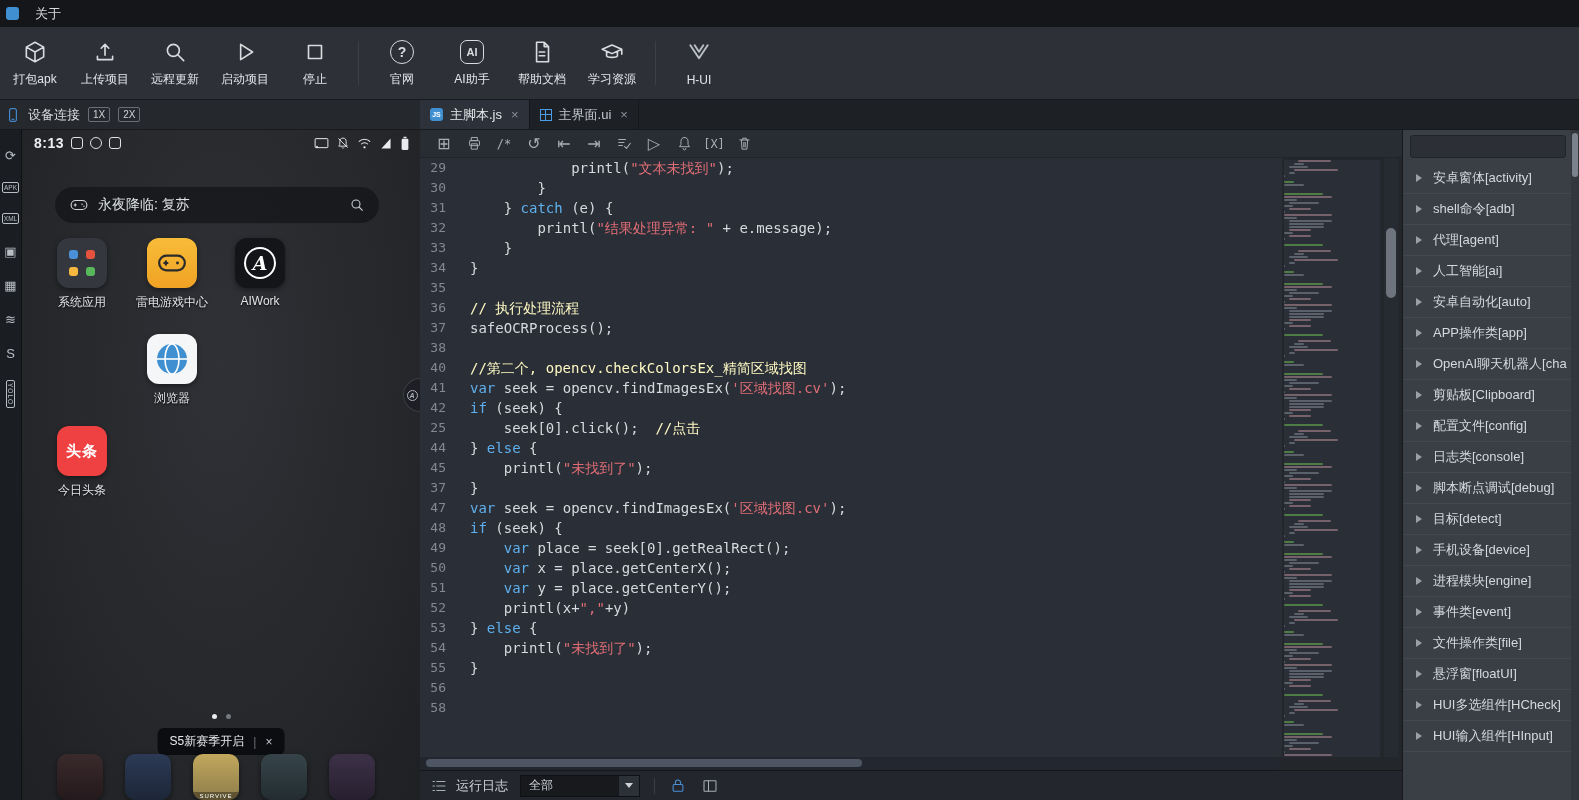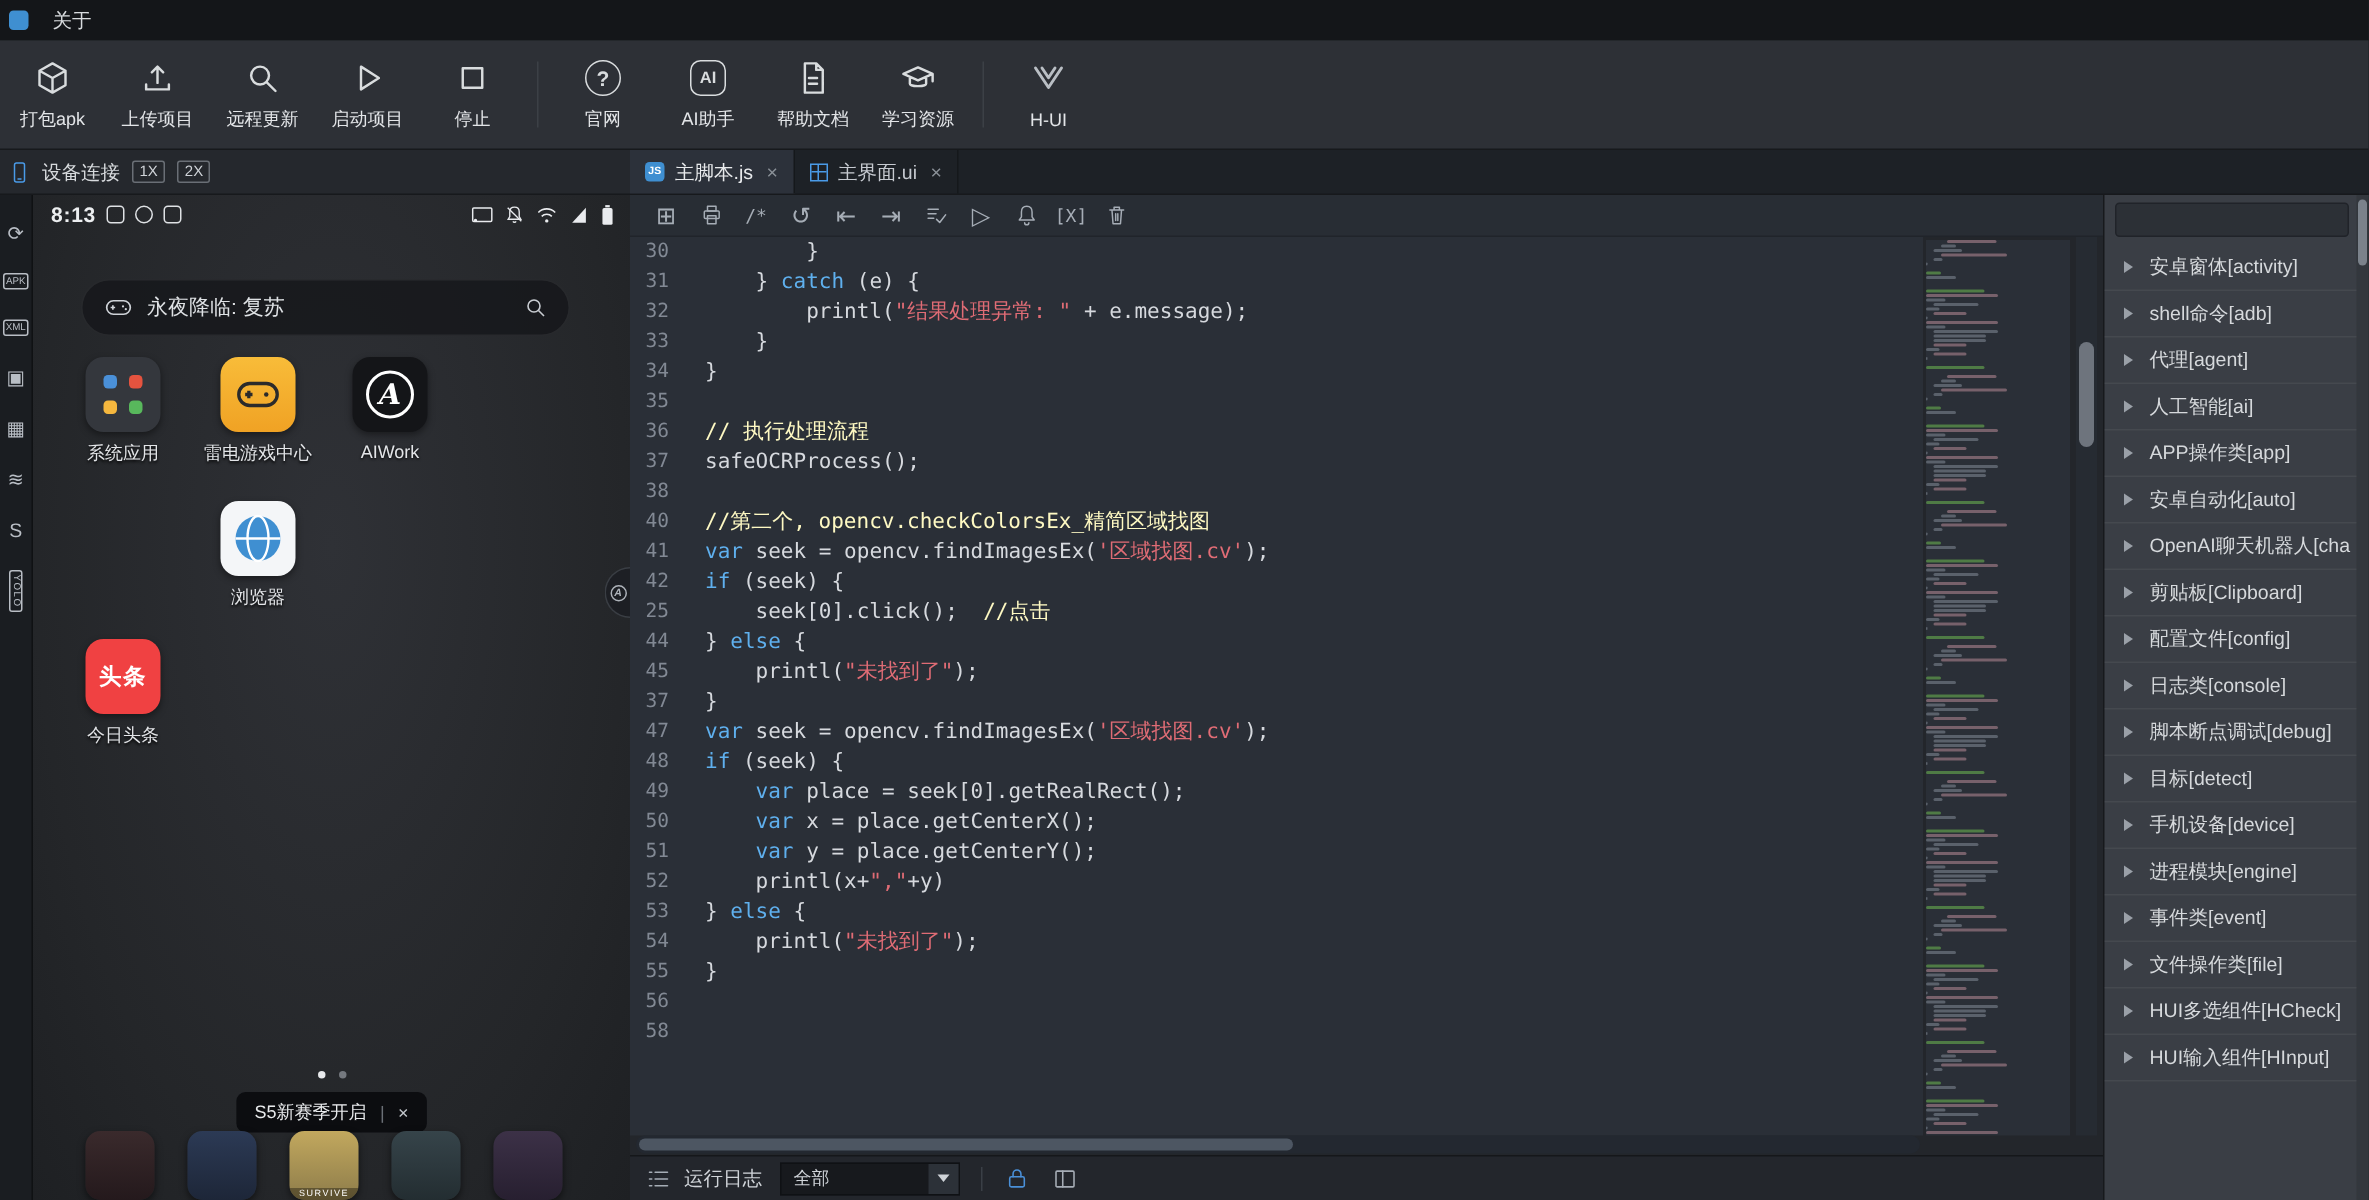--- a/index.html
+++ b/index.html
@@ -433,20 +433,24 @@
     <span class="et-ic small">[X]</span>
     <span class="et-ic">
       <svg width="17" height="17" viewBox="0 0 24 24">
           <path d="M5.5 7 h13 M9.5 7 V4.5 h5 V7 M7.5 7 l1 13 h7 l1 -13 M11 10.5 v6.5 M13 10.5 v6.5"></path>
         </svg>
     </span>
   </div>
 
   <div id="code">
       <div class="line">
+        <span class="ln">29</span>
+        <span class="lc"><span class="c-p">            printl(</span><span class="c-s">"文本未找到"</span><span class="c-p">);</span></span>
+      </div>
+      <div class="line">
         <span class="ln">30</span>
         <span class="lc"><span class="c-p">        }</span></span>
       </div>
       <div class="line">
         <span class="ln">31</span>
         <span class="lc"><span class="c-p">    } </span><span class="c-k">catch</span><span class="c-p"> (e) {</span></span>
       </div>
       <div class="line">
         <span class="ln">32</span>
         <span class="lc"><span class="c-p">        printl(</span><span class="c-s">"结果处理异常: "</span><span class="c-p"> + e.message);</span></span>
@@ -799,28 +803,28 @@
         <div class="api-row">
           <span class="tri"></span>
           <span class="api-label">代理[agent]</span>
         </div>
         <div class="api-row">
           <span class="tri"></span>
           <span class="api-label">人工智能[ai]</span>
         </div>
         <div class="api-row">
           <span class="tri"></span>
+          <span class="api-label">安卓自动化[auto]</span>
+        </div>
+        <div class="api-row">
+          <span class="tri"></span>
           <span class="api-label">APP操作类[app]</span>
         </div>
         <div class="api-row">
           <span class="tri"></span>
-          <span class="api-label">安卓自动化[auto]</span>
-        </div>
-        <div class="api-row">
-          <span class="tri"></span>
           <span class="api-label">OpenAI聊天机器人[cha</span>
         </div>
         <div class="api-row">
           <span class="tri"></span>
           <span class="api-label">剪贴板[Clipboard]</span>
         </div>
         <div class="api-row">
           <span class="tri"></span>
           <span class="api-label">配置文件[config]</span>
         </div>
@@ -844,20 +848,24 @@
           <span class="tri"></span>
           <span class="api-label">进程模块[engine]</span>
         </div>
         <div class="api-row">
           <span class="tri"></span>
           <span class="api-label">事件类[event]</span>
         </div>
         <div class="api-row">
           <span class="tri"></span>
           <span class="api-label">文件操作类[file]</span>
+        </div>
+        <div class="api-row">
+          <span class="tri"></span>
+          <span class="api-label">悬浮窗[floatUI]</span>
         </div>
         <div class="api-row">
           <span class="tri"></span>
           <span class="api-label">HUI多选组件[HCheck]</span>
         </div>
         <div class="api-row">
           <span class="tri"></span>
           <span class="api-label">HUI输入组件[HInput]</span>
         </div>
       </div>

